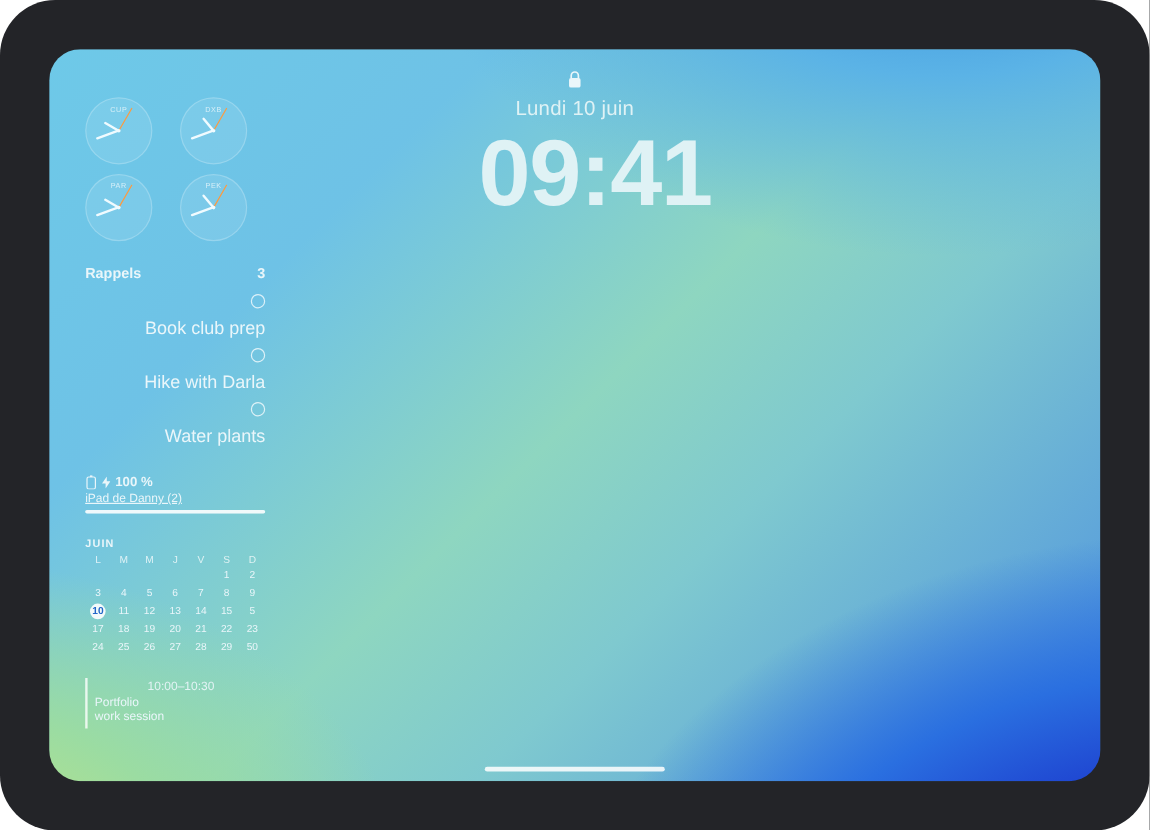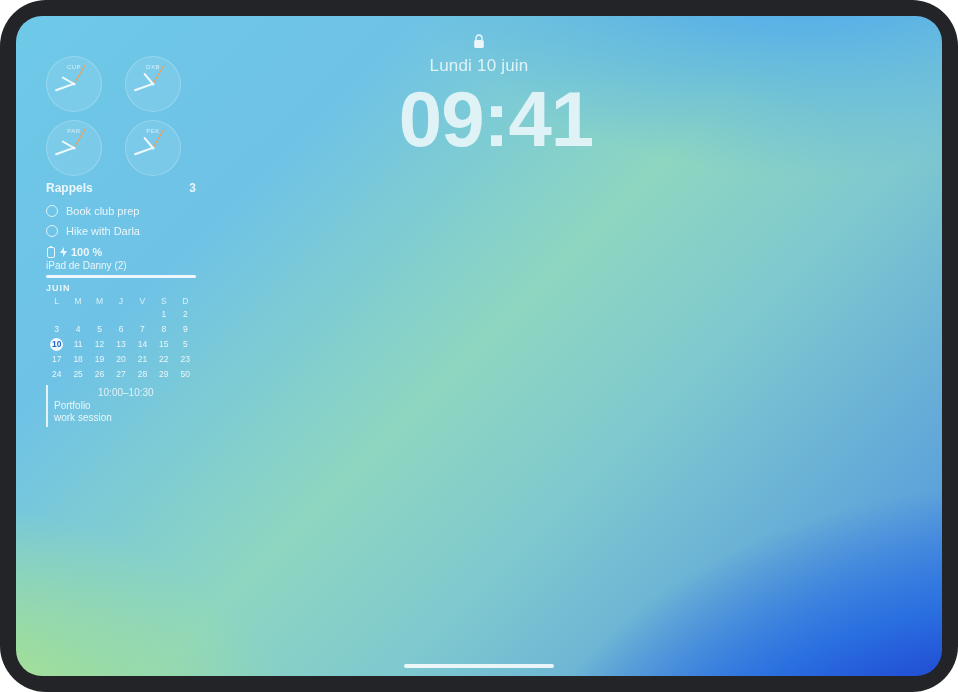--- a/index.html
+++ b/index.html
@@ -1,21 +1,21 @@
 <!DOCTYPE html>
 <html><head>
 <meta charset="utf-8">
 <style>
   * { margin: 0; padding: 0; box-sizing: border-box; }
   html, body { width: 958px; height: 692px; overflow: hidden; font-family: -apple-system, "Helvetica Neue", Arial, sans-serif; }
   .device-frame {
     width: 958px; height: 692px;
     background: #232428;
     border-radius: 46px;
-    padding: 16px;
+    padding: 41px;
     position: relative;
   }
   .screen {
     width: 100%; height: 100%;
     border-radius: 26px;
     position: relative;
     overflow: hidden;
     background:
       radial-gradient(ellipse 900px 650px at 110% 130%, #1629b8 0%, #1d3fcf 28%, #2a6fe0 42%, transparent 60%),
       radial-gradient(ellipse 700px 500px at 85% -25%, #2a83de 0%, #5bb3e6 35%, transparent 65%),
@@ -43,21 +43,21 @@
   
   .home-indicator {
     position: absolute; bottom: 8px; left: 50%; transform: translateX(-50%);
     width: 150px; height: 4px; border-radius: 3px;
     background: rgba(255,255,255,.85);
   }
 
   
   .widgets {
     position: absolute; top: 40px; left: 30px; width: 150px;
-    display: flex; flex-direction: column; gap: 5px;
+    display: flex; flex-direction: column; gap: 20px;
     color: #eaf6fa;
   }
 
   .world-clocks {
     display: grid; grid-template-columns: 1fr 1fr; gap: 8px;
   }
   .clock {
     width: 56px; height: 56px; border-radius: 50%;
     background: rgba(255,255,255,.09);
     border: 1px solid rgba(255,255,255,.22);
@@ -72,21 +72,21 @@
     position: absolute; left: 50%; bottom: 50%;
     transform-origin: bottom center;
     background: #f0fbff;
   }
   .clock .hh { width: 2px; height: 14px; border-radius: 1px; }
   .clock .mm { width: 1.5px; height: 20px; border-radius: 1px; }
   .clock .ss { width: 1px; height: 22px; background: #ff9a3d; border-radius: 1px; }
   .clock::after { content:""; position:absolute; left:50%; top:50%; width:3px; height:3px; background:#f0fbff; border-radius:50%; transform:translate(-50%,-50%); }
 
   .reminders .hdr { display:flex; justify-content:space-between; font-size:12px; font-weight:600; margin-bottom:6px; }
-  .reminders .item { display:flex; align-items:flex-end; gap:8px; font-size:11px; padding:4px 0; }
+  .reminders .item { display:flex; align-items:flex-end; gap:8px; font-size:15px; padding:4px 0;flex-direction:column; }
   .reminders .ring { width:12px; height:12px; border-radius:50%; border:1.3px solid rgba(255,255,255,.75); flex:none; }
 
   .battery { font-size:10px; }
   .battery .row1 { display:flex; align-items:center; gap:4px; font-size:11px; font-weight:700; }
   .battery .bar { margin-top:4px; height:3px; width:100%; background:rgba(255,255,255,.22); border-radius:2px; position:relative; }
   .battery .fill { position:absolute; inset:0; background:rgba(255,255,255,.85); border-radius:2px; }
 
   .calendar { font-size:8.5px; }
   .calendar .month { font-size:9px; letter-spacing:1px; margin-bottom:3px; font-weight:600; }
   .calendar .dow, .calendar .grid { display:grid; grid-template-columns:repeat(7,1fr); text-align:center; gap:3px 0; }
@@ -153,35 +153,39 @@
         </div>
         <div id="reminders-list">
             <div class="item">
               <span class="ring"></span>
               <span>Book club prep</span>
             </div>
             <div class="item">
               <span class="ring"></span>
               <span>Hike with Darla</span>
             </div>
+            <div class="item">
+              <span class="ring"></span>
+              <span>Water plants</span>
+            </div>
           </div>
       </div>
 
       <div class="battery">
         <div class="row1">
           <svg width="10" height="12" viewBox="0 0 10 12">
             <rect x="1.5" y="1.5" width="7" height="10" rx="1.5" fill="none" stroke="#eaf6fa" stroke-width="1"></rect>
             <rect x="4" y="0" width="2" height="1.5" fill="#eaf6fa"></rect>
           </svg>
           <svg width="7" height="10" viewBox="0 0 7 10">
             <path d="M4 0 L0 6 h3 L3 10 L7 4 h-3 z" fill="#eaf6fa"></path>
           </svg>
           <span>100 %</span>
         </div>
-        <div style="margin-top:2px;">iPad de Danny (2)</div>
+        <div style="margin-top:2px;text-decoration:underline;">iPad de Danny (2)</div>
         <div class="bar">
           <div class="fill" id="battery-fill" style="width: 100%;"></div>
         </div>
       </div>
 
       <div class="calendar">
         <div class="month">JUIN</div>
         <div class="dow" id="cal-dow">
             <div>L</div>
             <div>M</div>

